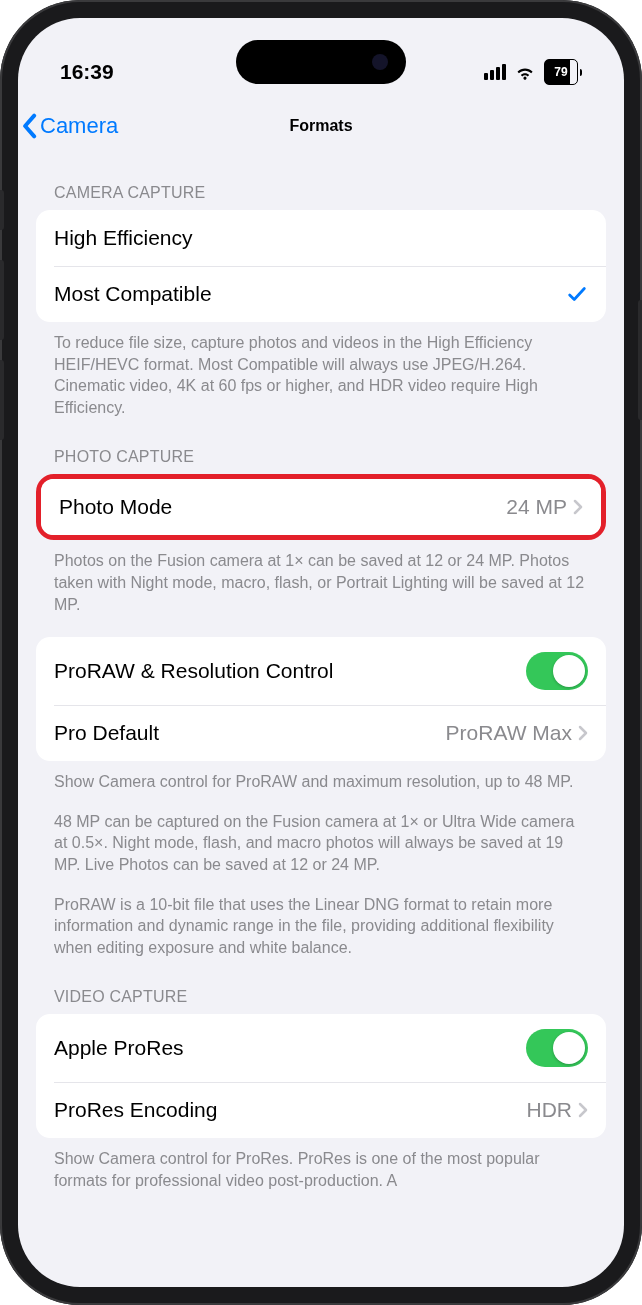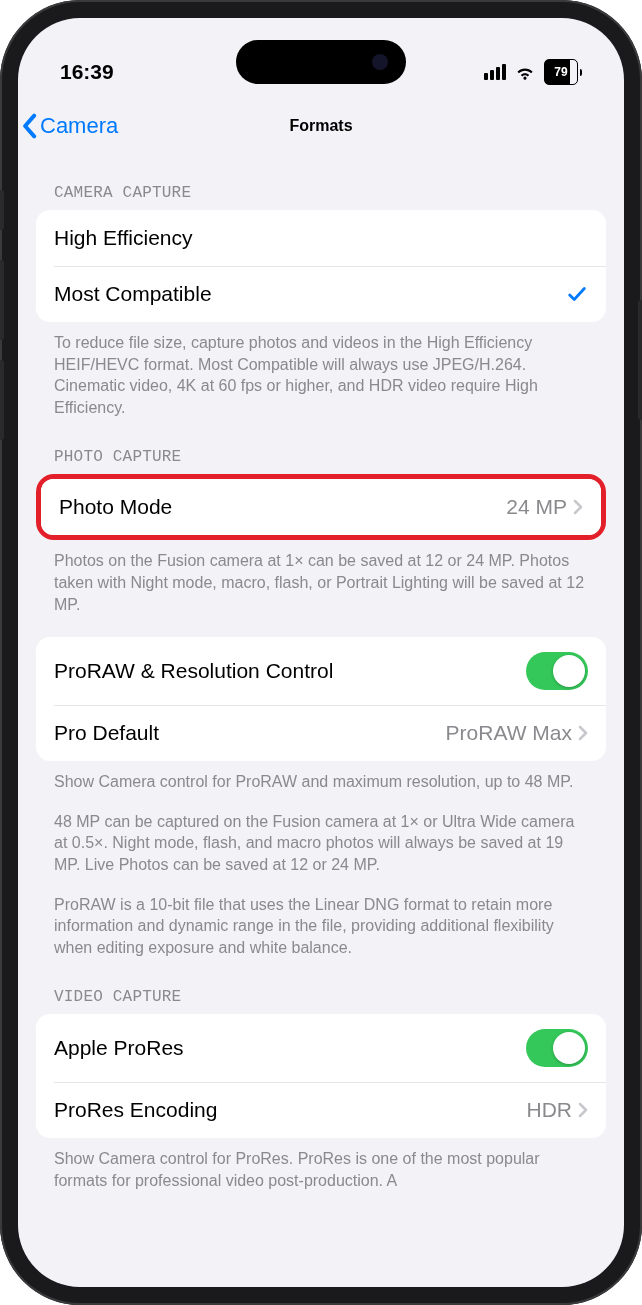--- a/index.html
+++ b/index.html
@@ -105,21 +105,20 @@
 
   .content {
     padding: 0 18px 0;
   }
   .section-header {
     font-size: 16px;
     color: #8a8a8e;
     letter-spacing: 0.2px;
     padding: 30px 18px 8px;
     text-transform: uppercase;
-    font-family: Liberation Mono, monospace;
   }
   .group {
     background: #fff;
     border-radius: 14px;
     overflow: hidden;
   }
   .row {
     display: flex;
     align-items: center;
     justify-content: space-between;

